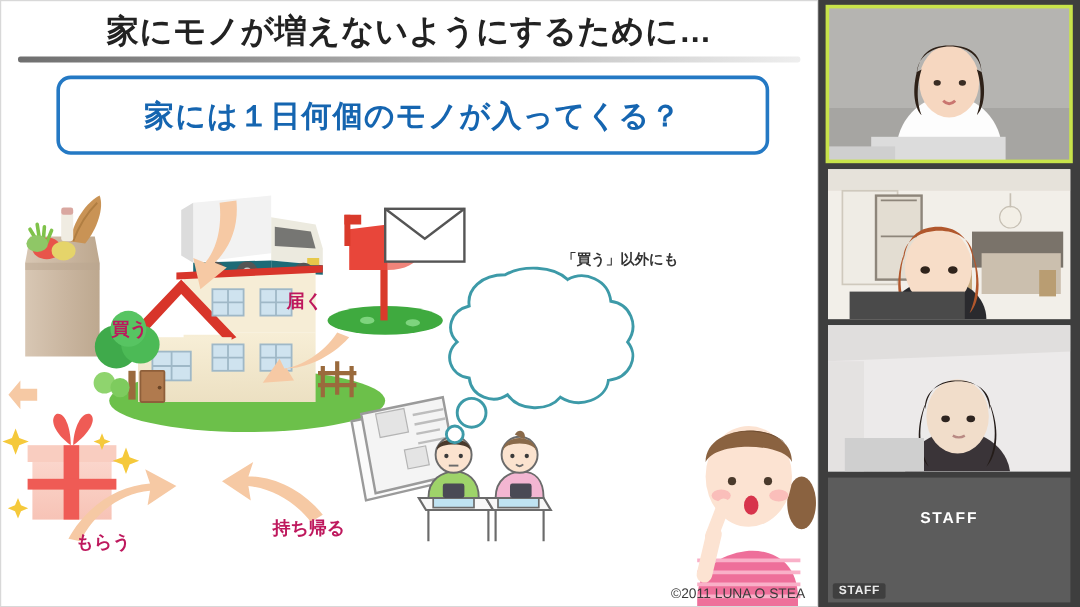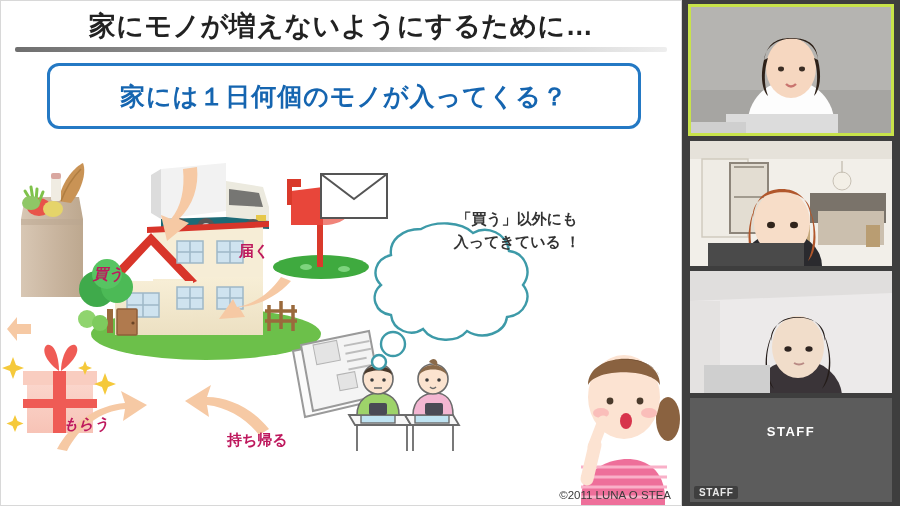--- a/index.html
+++ b/index.html
@@ -20,21 +20,21 @@
 
   .qbox{position:absolute;left:46px;top:62px;width:594px;height:66px;
         border:3px solid #2479c4;border-radius:12px;background:#fff;
         display:flex;align-items:center;justify-content:center;box-sizing:border-box;}
   .qbox span{font-size:25px;font-weight:bold;color:#1565b0;letter-spacing:1px;}
 
   .label{position:absolute;font-size:15px;font-weight:bold;color:#be185d;white-space:nowrap;}
 
   
   .bubble-txt{position:absolute;left:398px;top:206px;width:236px;text-align:center;
-        font-size:15px;font-weight:bold;color:#333;line-height:1.55;}
+        font-size:12px;font-weight:bold;color:#333;line-height:1.55;}
 
   .copyright{position:absolute;right:10px;bottom:4px;font-size:11.5px;color:#3b3b3b;
         font-family:"Liberation Sans",sans-serif;}
 
   
   #rail{position:absolute;left:682px;top:0;width:218px;height:506px;background:#3e3e3e;}
   .tile{position:absolute;left:8px;width:202px;background:#6d6d6d;overflow:hidden;}
   .tile.active{outline:3px solid #c8e34a;outline-offset:-1px;}
   .tile .namebadge{position:absolute;left:4px;bottom:3px;background:rgba(40,40,40,.55);
         color:#e9e9e9;font-size:10px;font-weight:bold;padding:1px 5px;border-radius:2px;
@@ -252,28 +252,27 @@
         <path d="M290 152 C274 170 252 178 238 178 L244 188 L218 190 L232 170 L236 178 C250 176 268 166 280 148 Z"></path>
 
         <path d="M56 320 C70 294 96 276 124 274 L120 262 L146 276 L122 292 L124 280 C100 282 78 298 66 322 Z"></path>
 
         <path d="M268 300 C252 280 228 268 206 268 L210 256 L184 272 L208 288 L206 276 C226 278 246 290 258 306 Z"></path>
 
         <path d="M6 200 l10 -12 l0 7 l14 0 l0 10 l-14 0 l0 7 z"></path>
       </g>
     </svg>
 
-    <div class="label" style="left:92px;top:264px;font-style:italic;">買う</div>
+    <div class="label" style="left:92px;top:264px;">買う</div>
     <div class="label" style="left:238px;top:241px;">届く</div>
-    <div class="label" style="left:62px;top:414px;font-style:italic;">もらう</div>
+    <div class="label" style="left:62px;top:442px;">もらう</div>
     <div class="label" style="left:226px;top:430px;font-family:Liberation Serif, serif;">持ち帰る</div>
 
     <div class="bubble-txt">
       <div>「買う」以外にも</div>
-      <div>入ってきている ！</div>
     </div>
 
     <div class="copyright">©2011 LUNA O STEA</div>
   </div>
 
   <div id="rail">
 
     <div id="tile1" class="tile active">
       <svg width="202" height="128" style="display:block">
         <rect width="202" height="128" fill="#b5b4b1"></rect>

